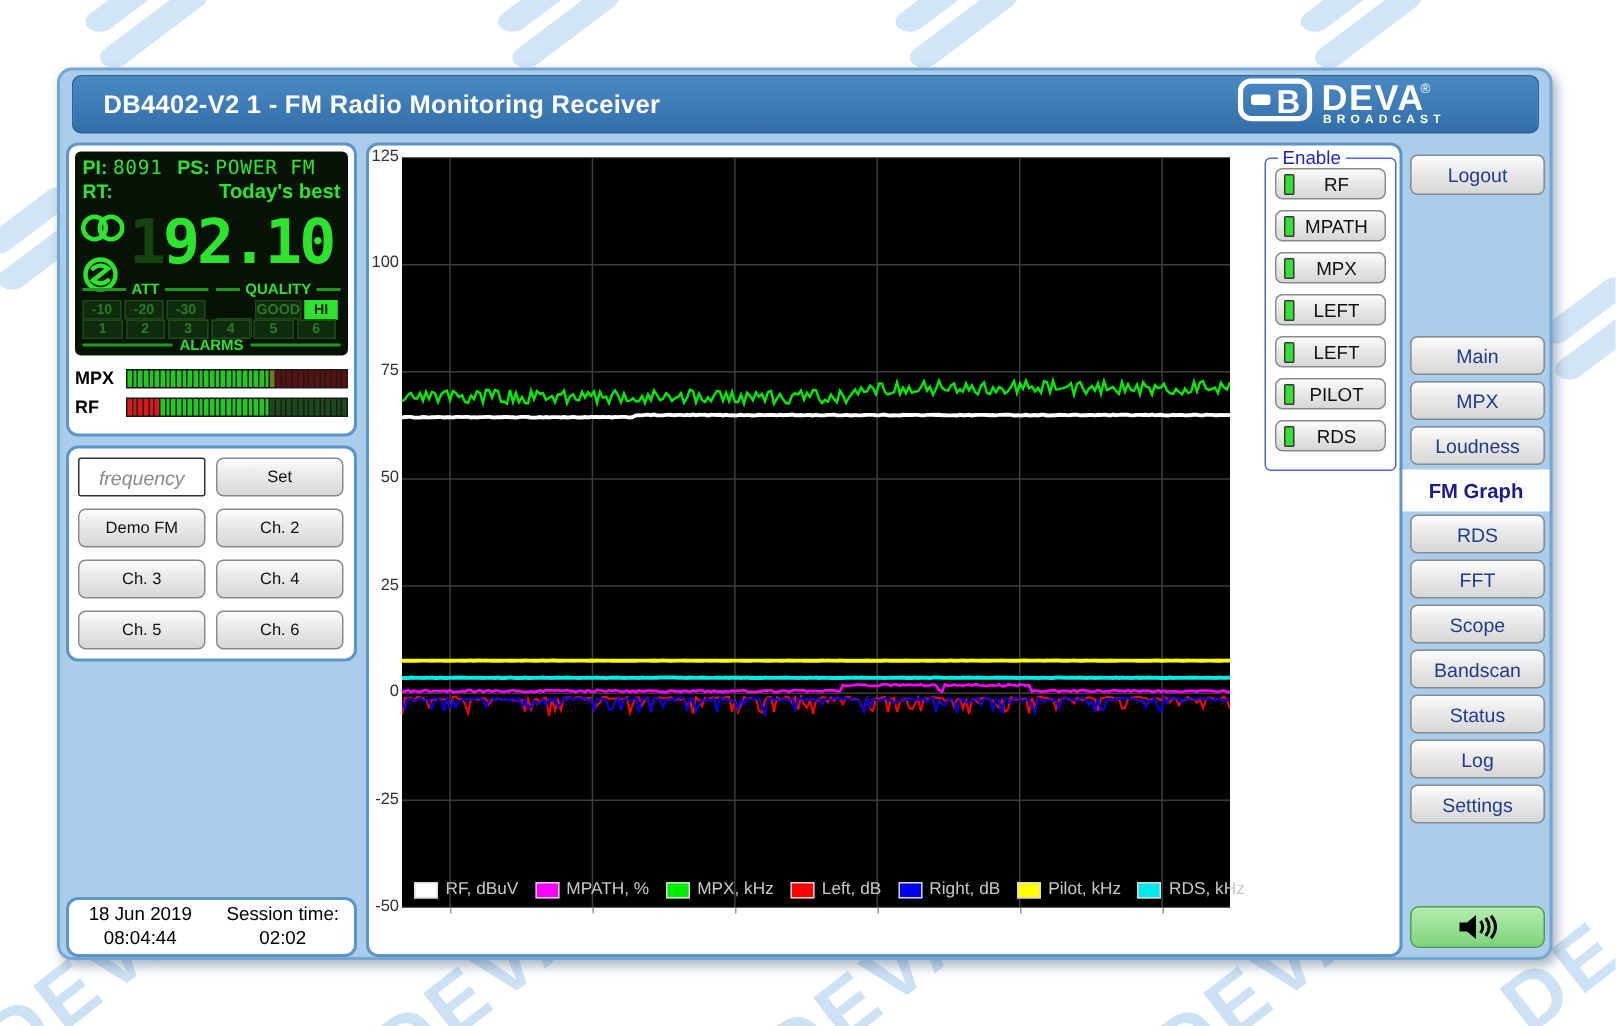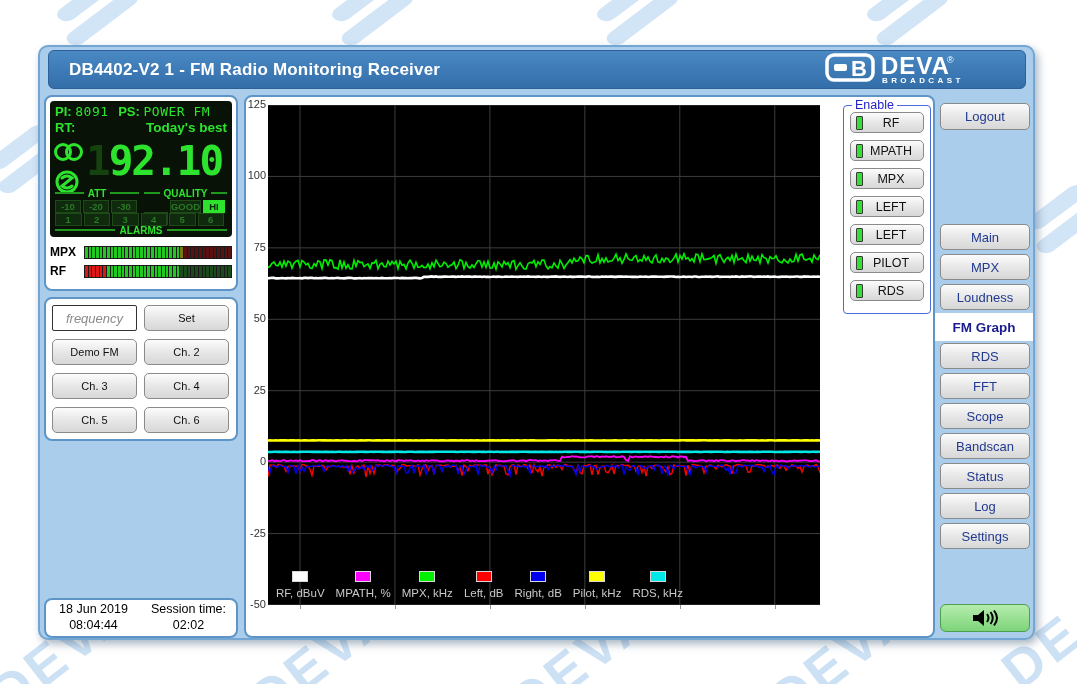--- a/index.html
+++ b/index.html
@@ -71,21 +71,21 @@
 
   
   .session { position:absolute; inset:0; display:flex; font-size:12.5px; color:#000; }
   .session .col { flex:1; display:flex; flex-direction:column; justify-content:center; text-align:center; line-height:1.25; }
 
   
   .ylabels { position:absolute; left:0; top:0; width:21px; height:515px; overflow:hidden; }
   .ylabels span { position:absolute; right:1px; font-size:11px; color:#333; white-space:nowrap; }
   .plot { position:absolute; left:22px; top:8px; width:552px; height:500px; background:#000; }
   .legend { position:absolute; left:8px; bottom:6px; display:flex; gap:11px; align-items:center; }
-  .legend .item { display:flex; gap:5px; align-items:center;flex-direction:column; }
+  .legend .item { display:flex; gap:5px; align-items:center; }
   .legend .sw { width:16px; height:11px; border:1px solid #d8d8d8; }
   .legend .nm { color:#c9c9c9; font-size:11.5px; white-space:nowrap; }
   .xlabels { position:absolute; top:512px; left:22px; width:552px; height:20px; }
   .xlabels span { position:absolute; transform:translateX(-50%); font-size:11px; color:#333; top:3px; white-space:nowrap; }
   .xtick { position:absolute; top:508px; width:1px; height:4px; background:#999; }
 
   
   .enable { position:absolute; left:597px; top:1px; width:88px; height:216px;
             border:1px solid #4a6ad8; border-radius:4px; }
   .enable legend { color:#2222cc; font-size:12.5px; margin-left:8px; padding:0 3px; }

